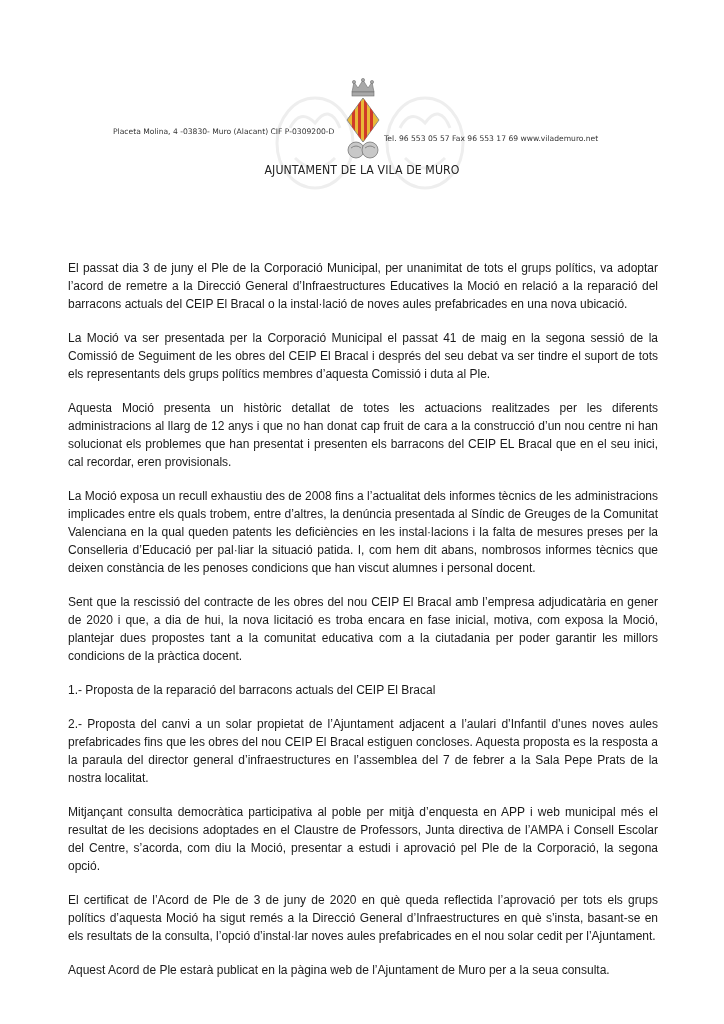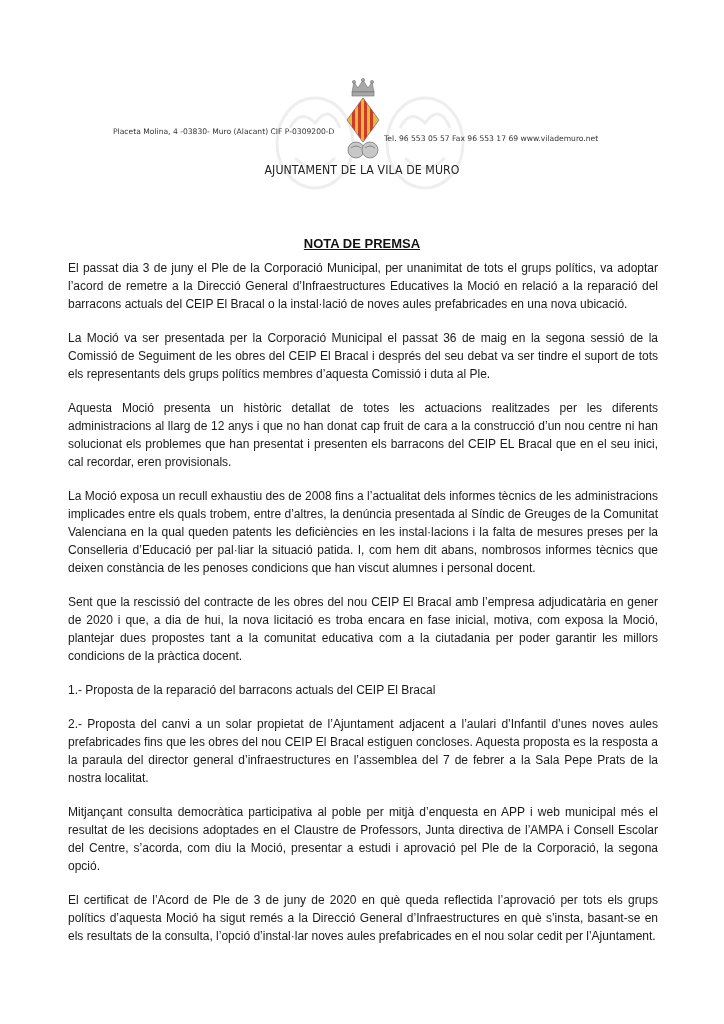--- a/index.html
+++ b/index.html
@@ -69,28 +69,28 @@
     </g>
   </svg>
 
   <div class="address-line">
     <span class="address-left">Placeta Molina, 4 -03830- Muro (Alacant)  CIF P-0309200-D</span>
     <span class="address-right">Tel. 96 553 05 57  Fax 96 553 17 69  www.vilademuro.net</span>
   </div>
 
   <div class="org-title">AJUNTAMENT DE LA VILA DE MURO</div>
 
-  <div class="doc-title">NOTA DE PREMSA</div>
 
   <div class="body">
     <p class="para">El passat dia 3 de juny el Ple de la Corporació Municipal, per unanimitat de tots el grups polítics, va adoptar l’acord de remetre a la Direcció General d’Infraestructures Educatives la Moció en relació a la reparació del barracons actuals del CEIP El Bracal o la instal·lació de noves aules prefabricades en una nova ubicació.</p>
-    <p class="para">La Moció va ser presentada per la Corporació Municipal el passat 36 de maig en la segona sessió de la Comissió de Seguiment de les obres del CEIP El Bracal i després del seu debat va ser tindre el suport de tots els representants dels grups polítics membres d’aquesta Comissió i duta al Ple.</p>
+    <p class="para">La Moció va ser presentada per la Corporació Municipal el passat 41 de maig en la segona sessió de la Comissió de Seguiment de les obres del CEIP El Bracal i després del seu debat va ser tindre el suport de tots els representants dels grups polítics membres d’aquesta Comissió i duta al Ple.</p>
     <p class="para">Aquesta Moció presenta un històric detallat de totes les actuacions realitzades per les diferents administracions al llarg de 12 anys i que no han donat cap fruit de cara a la construcció d’un nou centre ni han solucionat els problemes que han presentat i presenten els barracons del CEIP EL Bracal que en el seu inici, cal recordar, eren provisionals.</p>
     <p class="para">La Moció exposa un recull exhaustiu des de 2008 fins a l’actualitat dels informes tècnics de les administracions implicades entre els quals trobem, entre d’altres, la denúncia presentada al Síndic de Greuges de la Comunitat Valenciana en la qual queden patents les deficiències en les instal·lacions i la falta de mesures preses per la Conselleria d’Educació per pal·liar la situació patida. I, com hem dit abans, nombrosos informes tècnics que deixen constància de les penoses condicions que han viscut alumnes i personal docent.</p>
     <p class="para">Sent que la rescissió del contracte de les obres del nou CEIP El Bracal amb l’empresa adjudicatària en gener de 2020 i que, a dia de hui, la nova licitació es troba encara en fase inicial, motiva, com exposa la Moció, plantejar dues propostes tant a la comunitat educativa com a la ciutadania per poder garantir les millors condicions de la pràctica docent.</p>
     <div class="para list">
       <span class="line">1.- Proposta de la reparació del barracons actuals del CEIP El Bracal</span>
       <span class="line">2.- Proposta del canvi a un solar propietat de l’Ajuntament adjacent a l’aulari d’Infantil d’unes noves aules prefabricades fins que les obres del nou CEIP El Bracal estiguen concloses. Aquesta proposta  es la resposta a la paraula del director general d’infraestructures en l’assemblea del 7 de febrer a la Sala Pepe Prats de la nostra localitat.</span>
     </div>
     <p class="para">Mitjançant consulta democràtica participativa al poble per mitjà d’enquesta en APP i web municipal més el resultat de les decisions adoptades en el Claustre de Professors, Junta directiva de l’AMPA i Consell Escolar del Centre, s’acorda, com diu la Moció, presentar a estudi i aprovació pel Ple de la Corporació, la segona opció.</p>
     <p class="para">El certificat de l’Acord de Ple de 3 de juny de 2020 en què queda reflectida l’aprovació per tots els grups polítics d’aquesta Moció ha sigut remés a la Direcció General d’Infraestructures en què s’insta, basant-se en els resultats de la consulta, l’opció d’instal·lar noves aules prefabricades en el nou solar cedit per l’Ajuntament.</p>
+    <p class="para">Aquest Acord de Ple estarà publicat en la pàgina web de l’Ajuntament de Muro per a la seua consulta.</p>
   </div>
 </div>
 
 </body></html>

